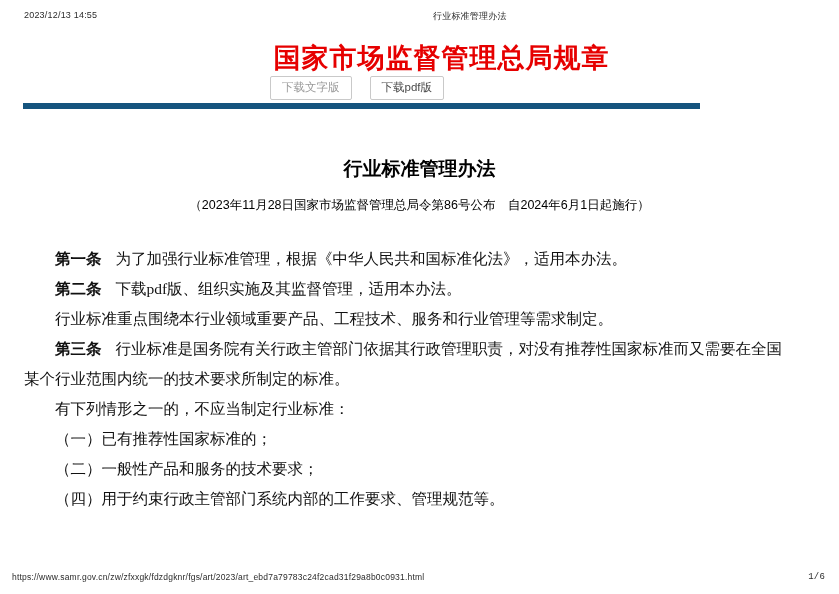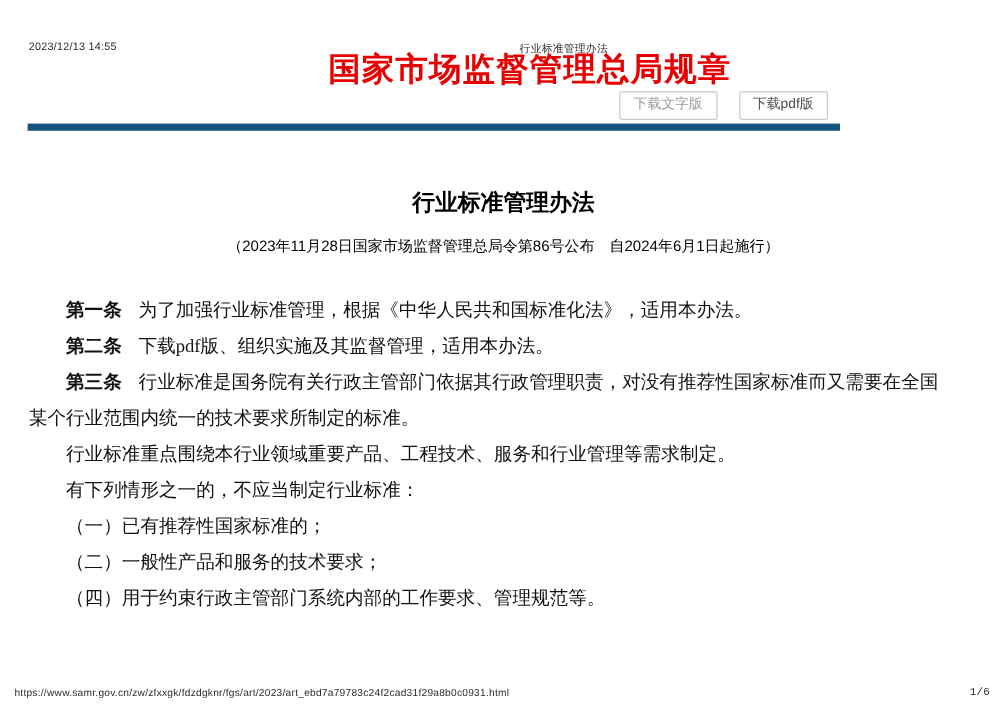--- a/index.html
+++ b/index.html
@@ -19,21 +19,20 @@
     background: #ffffff;
   }
 
   
   .print-meta {
     position: absolute;
     font-size: 9px;
     color: #2b2b2b;
     letter-spacing: 0.2px;
     white-space: nowrap;
-    margin-top: 24px;
   }
   .ph-timestamp { top: 10px; left: 24px; }
   .ph-title     { top: 10px; left: 433px; }
   .pf-url       { bottom: 12px; left: 12px; font-size: 8.5px; }
   .pf-page      { bottom: 12px; right: 14px; font-family: Liberation Mono, monospace; }
 
   
   .banner {
     position: absolute;
     top: 40px;
@@ -48,21 +47,21 @@
     letter-spacing: 1px;
   }
 
   
   .toolbar {
     position: absolute;
     top: 76px;
     left: 24px;
     width: 666px;
     display: flex;
-    justify-content: flex-end;
+    justify-content: center;
     gap: 18px;
   }
   .btn {
     background: #ffffff;
     border: 1px solid #c9c9c9;
     border-radius: 2px;
     font-size: 11.5px;
     line-height: 1;
     padding: 5px 11px;
     font-family: "Liberation Sans", sans-serif;
@@ -139,22 +138,22 @@
   </div>
 
   <div class="divider"></div>
 
   <h2 class="article-title">行业标准管理办法</h2>
   <p class="article-subtitle">（2023年11月28日国家市场监督管理总局令第86号公布　自2024年6月1日起施行）</p>
 
   <div class="article-body">
     <p class="para"><b>第一条</b><span>为了加强行业标准管理，根据《中华人民共和国标准化法》，适用本办法。</span></p>
     <p class="para"><b>第二条</b><span>下载pdf版、组织实施及其监督管理，适用本办法。</span></p>
+    <p class="para"><span>行业标准重点围绕本行业领域重要产品、工程技术、服务和行业管理等需求制定。</span></p>
     <p class="para"><b>第三条</b><span>行业标准是国务院有关行政主管部门依据其行政管理职责，对没有推荐性国家标准而又需要在全国某个行业范围内统一的技术要求所制定的标准。</span></p>
-    <p class="para"><span>行业标准重点围绕本行业领域重要产品、工程技术、服务和行业管理等需求制定。</span></p>
     <p class="para"><span>有下列情形之一的，不应当制定行业标准：</span></p>
     <p class="para"><span>（一）已有推荐性国家标准的；</span></p>
     <p class="para"><span>（二）一般性产品和服务的技术要求；</span></p>
     <p class="para"><span>（四）用于约束行政主管部门系统内部的工作要求、管理规范等。</span></p>
   </div>
 
   <span class="print-meta pf-url">https://www.samr.gov.cn/zw/zfxxgk/fdzdgknr/fgs/art/2023/art_ebd7a79783c24f2cad31f29a8b0c0931.html</span>
   <span class="print-meta pf-page">1/6</span>
 
 </div>

